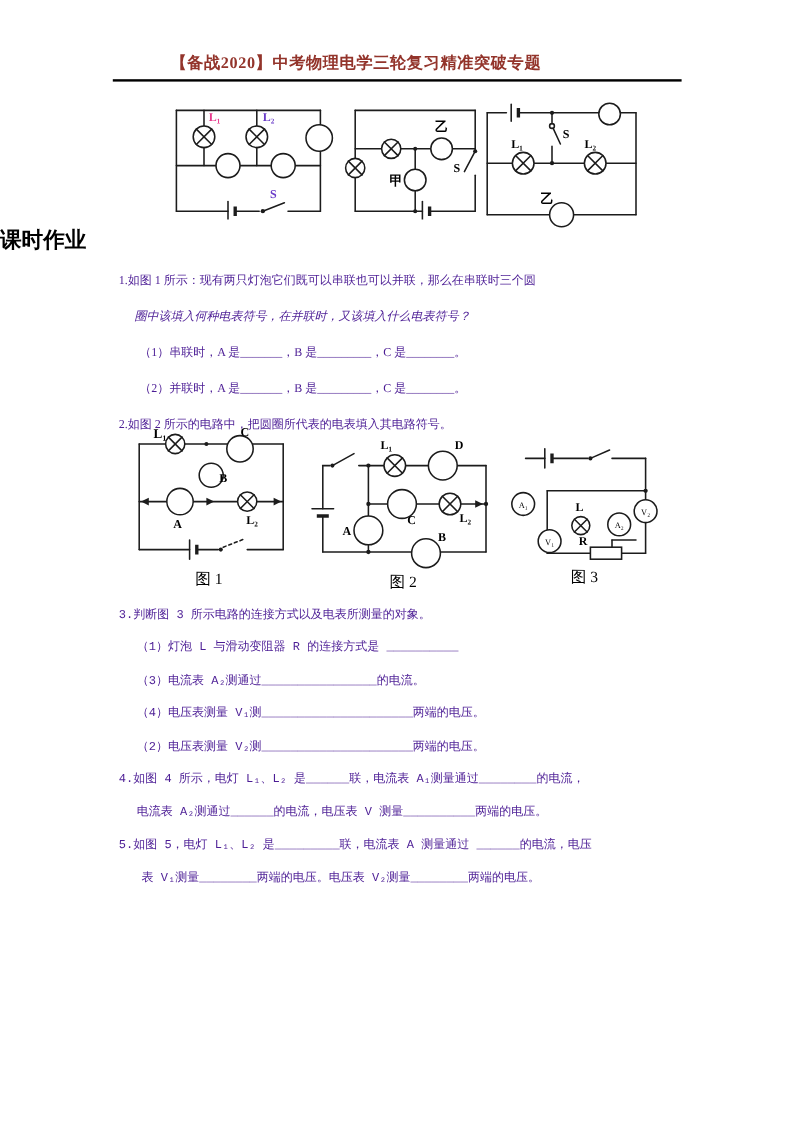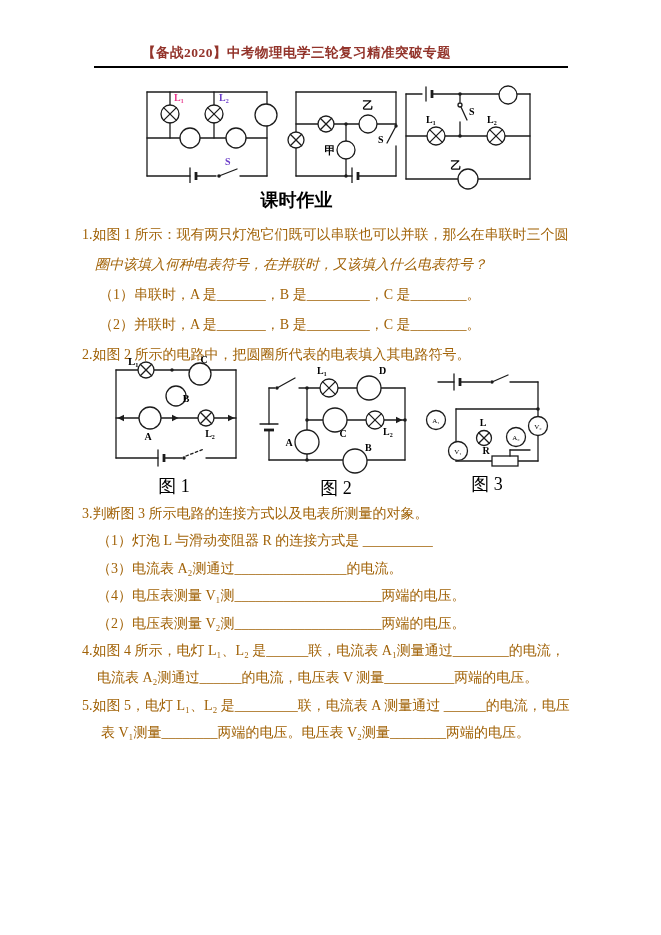--- a/index.html
+++ b/index.html
@@ -11,33 +11,33 @@
   .page{
     position:relative;width:593px;height:935px;background:#ffffff;overflow:hidden;
     font-family:"Liberation Serif","DejaVu Serif",serif;color:#111;
   }
   .doc-header{
     position:absolute;top:44px;left:0;width:100%;text-align:center;
     font-size:13.5px;font-weight:bold;color:var(--c-header);letter-spacing:.5px;
   }
   .header-rule{position:absolute;top:66px;left:94px;width:474px;border-top:2px solid #000;}
   .page-title{
-    position:absolute;top:188px;left:0;width:100%;text-align:center;
+    position:absolute;top:188px;left:0;width:100%;text-align:left;
     font-size:18px;font-weight:bold;margin:0;color:#000;
   }
-  .textblock{position:absolute;left:82px;width:492px;font-size:14px;color:#a16207;}
+  .textblock{position:absolute;left:99px;width:492px;font-size:10px;color:#4c1d95;}
   .tb1{top:220px;line-height:30px;}
-  .tb2{top:500px;line-height:27.4px;}
+  .tb2{top:500px;line-height:27.4px;font-family:Liberation Mono, monospace;}
   .textblock p{margin:0;white-space:nowrap;}
   .ind-a{padding-left:13px;font-style:italic;}
   .ind-b{padding-left:17px;}
   .ind-c{padding-left:15px;}
   .ind-d{padding-left:19px;}
   figure{margin:0;position:absolute;}
-  figcaption{text-align:center;font-size:18px;margin-top:0;color:#000;}
+  figcaption{text-align:center;font-size:13px;margin-top:0;color:#000;}
   svg{display:block;}
   .wire{stroke:#1c1c1c;stroke-width:1.3;fill:none;stroke-linecap:round;}
   .plate-thick{stroke:#1c1c1c;stroke-width:2.8;fill:none;stroke-linecap:butt;}
   .dev{fill:#ffffff;stroke:#1c1c1c;stroke-width:1.3;}
   .node{fill:#1c1c1c;stroke:none;}
   .arrow{fill:#1c1c1c;stroke:none;}
   .lbl{font:bold 10px "Liberation Serif","DejaVu Serif",serif;fill:#000;}
   .lblcn{font:bold 11px "Liberation Serif","DejaVu Serif",serif;fill:#000;}
   .lbl-pink{fill:var(--c-pink);}
   .lbl-purple{fill:var(--c-purple);}

